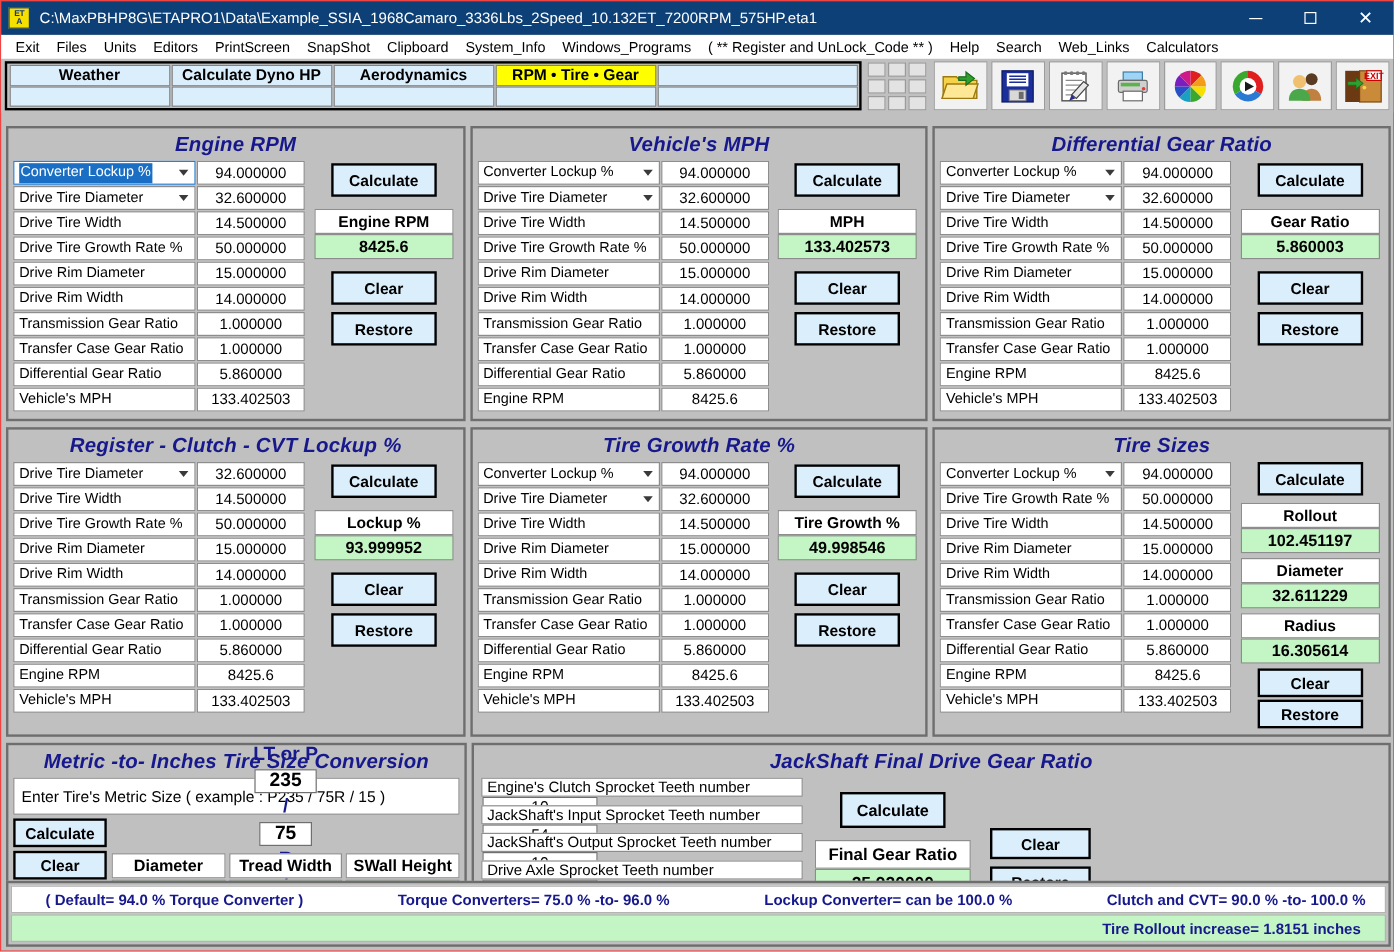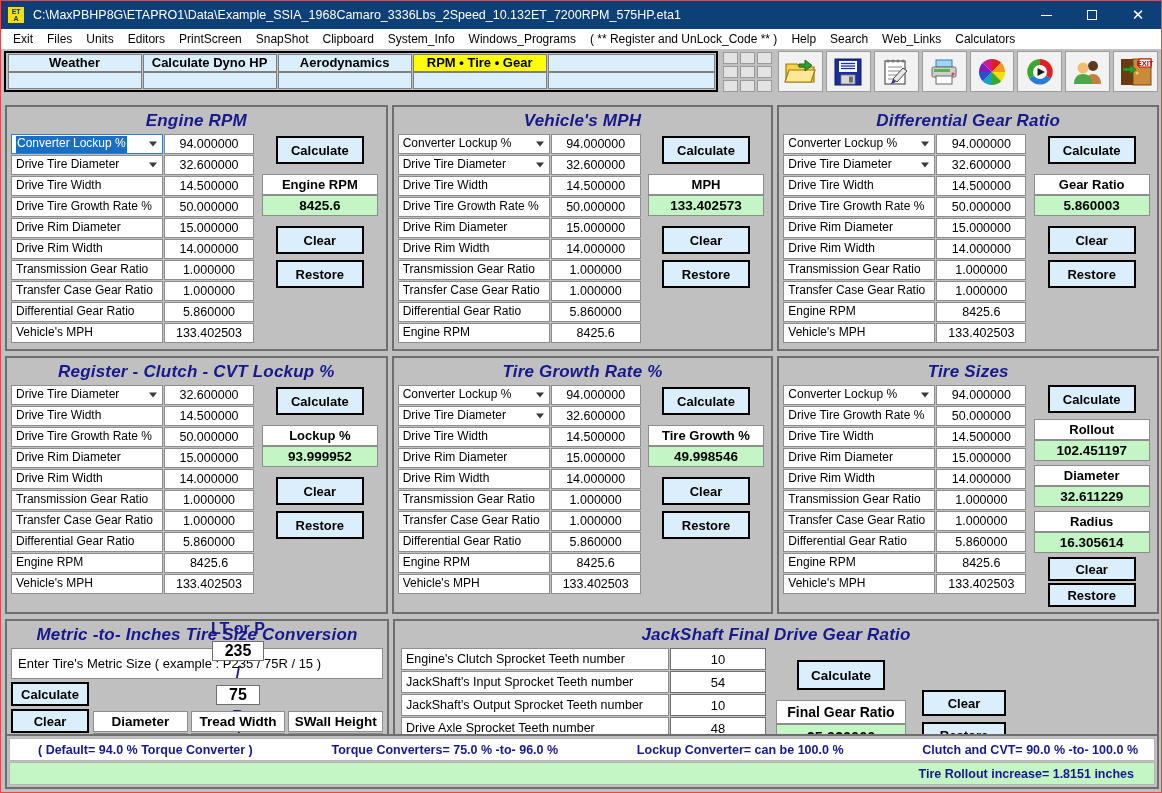--- a/index.html
+++ b/index.html
@@ -278,21 +278,21 @@
     height: 22px;
     font-size: 14px; font-weight: bold;
     display: flex; align-items: center; justify-content: center;
     margin-top: 1px;
   }
 
   
   .panel.jack { width: 766px; }
   .jack-body { display: flex; gap: 10px; padding-left: 2px; }
   .jack-fields { flex: 0 0 auto; }
-  .jrow { display: flex; height: 22px; margin-bottom: 1px; }
+  .jrow { display: flex; height: 22px; margin-bottom: 1px; flex-direction: column; }
   .jlabel {
     width: 268px;
     background: #ffffff;
     border: 1px solid #8d8d8d;
     font-size: 12.5px;
     padding-left: 4px;
     display: flex; align-items: center;
     white-space: nowrap;
   }
   .jvalue {

